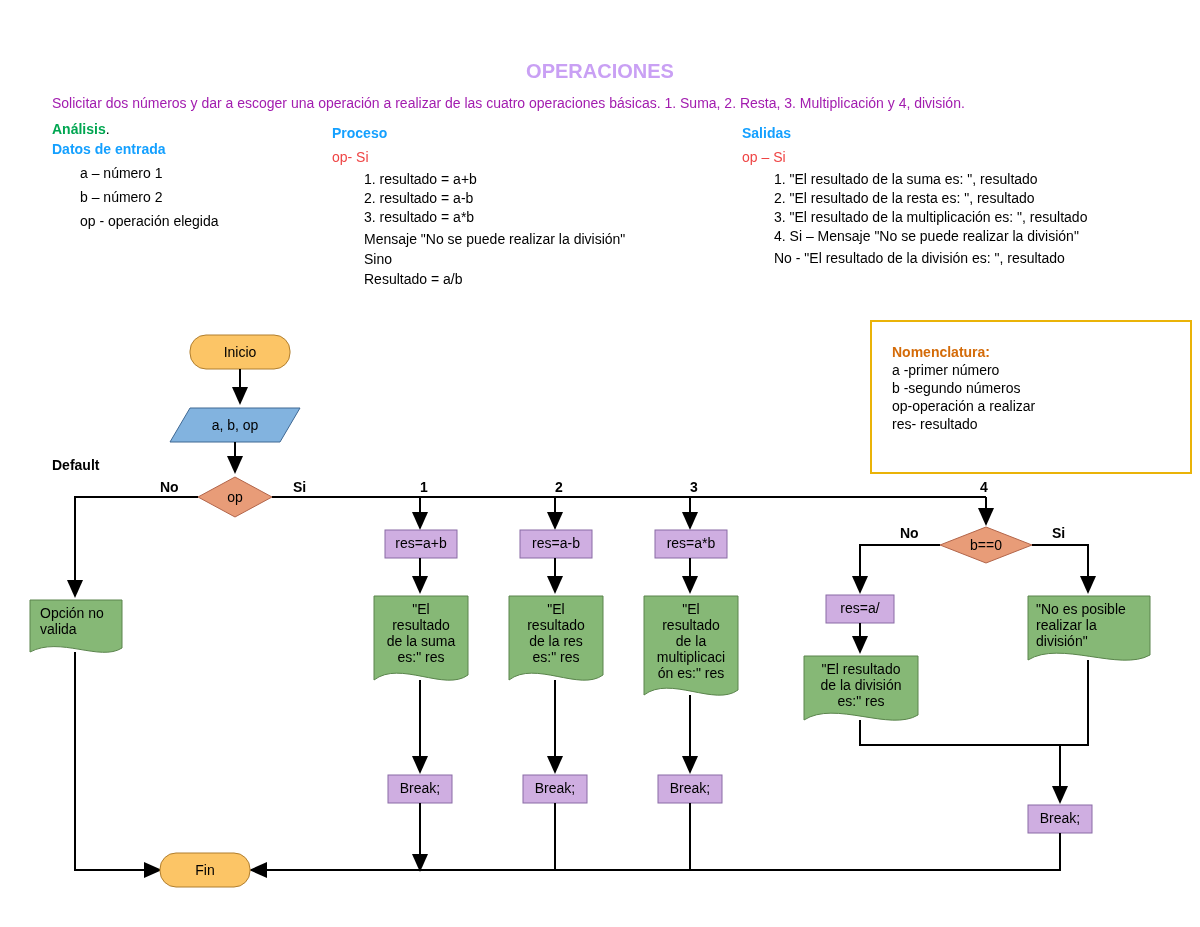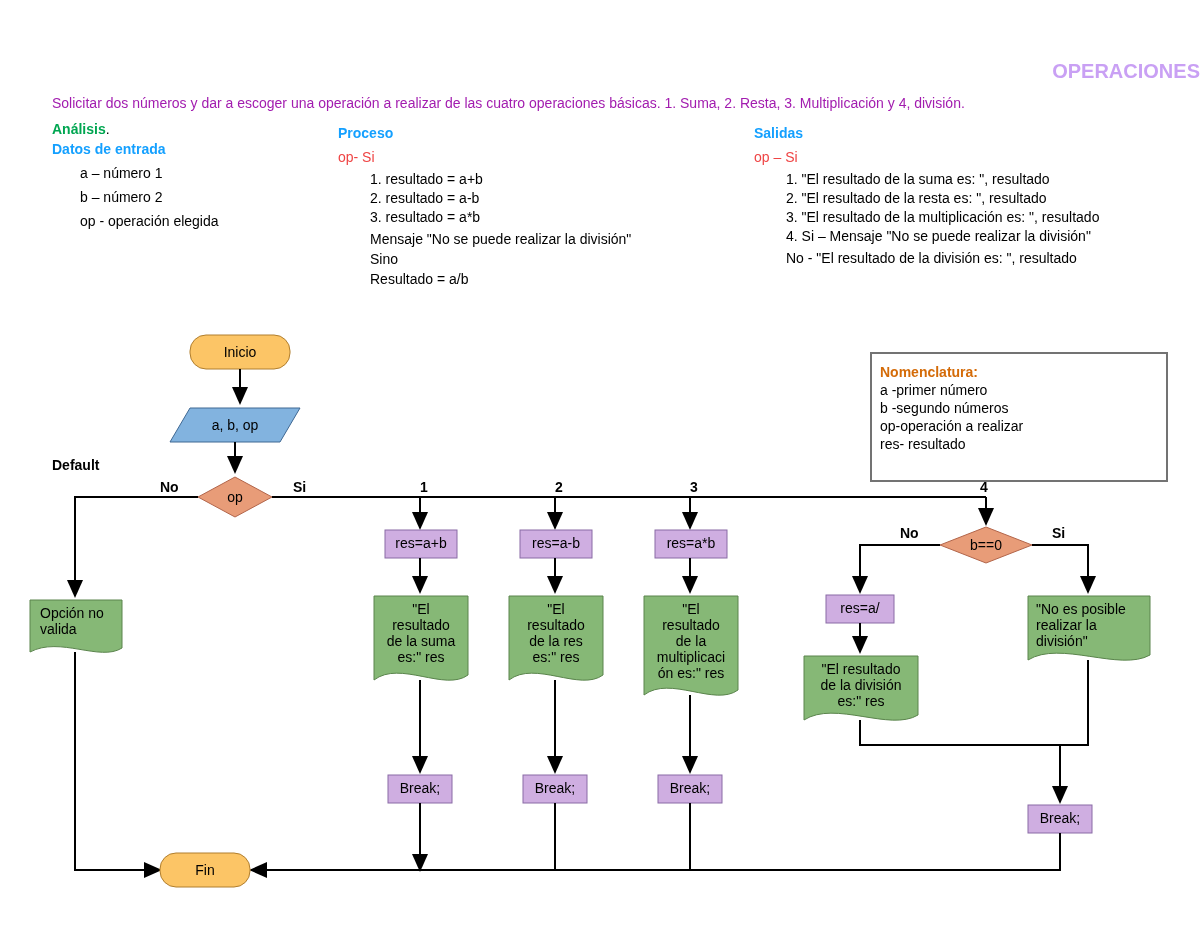--- a/index.html
+++ b/index.html
@@ -1,33 +1,33 @@
 <!DOCTYPE html>
 <html><head>
 <meta charset="utf-8">
 <style>
   body{margin:0;font-family:Arial,Helvetica,sans-serif;font-size:14px;color:#000;background:#fff}
   .page{position:relative;width:1200px;height:927px;margin:0 auto}
-  .title{color:#c9a0f4;font-weight:bold;font-size:20px;text-align:right;padding-top:60px}
+  .title{color:#c9a0f4;font-weight:bold;font-size:20px;text-align:center;padding-top:60px}
   .desc{color:#a21caf;margin:12px 52px 0}
-  .cols{display:flex;margin:10px 52px 0;gap:26px}
+  .cols{display:flex;margin:10px 52px 0;gap:20px}
   .col1{width:260px}
   .col2{width:390px}
   .col3{flex:1}
   .h-green{color:#00a651;font-weight:bold;margin-bottom:8px}
   .h-blue{color:#14a0ff;font-weight:bold;margin-bottom:8px;margin-top:4px}
   .dot{color:#000}
   .inputs{margin-left:28px}
   .inputs div{margin:8px 0}
   .opsi{color:#ef4444;margin-bottom:6px}
   .ol{margin:6px 0 0 32px}
   .ol div{margin:3px 0}
   .ind{margin-left:32px;margin-top:6px}
   .small{margin-top:4px}
-  .nom-box{position:absolute;left:870px;top:352px;width:278px;height:110px;border:2px solid #737373;padding:8px}
+  .nom-box{position:absolute;left:870px;top:320px;width:278px;height:110px;border:2px solid #eab308;padding:20px}
   .nom-t{color:#d46b08;font-weight:bold}
   .nom-box div{margin:2px 0}
   svg{position:absolute;left:0;top:0}
   text{font-family:Arial,Helvetica,sans-serif;font-size:14px}
   .bold{font-weight:bold}
 </style>
 </head>
 <body>
 
 <div class="page">

